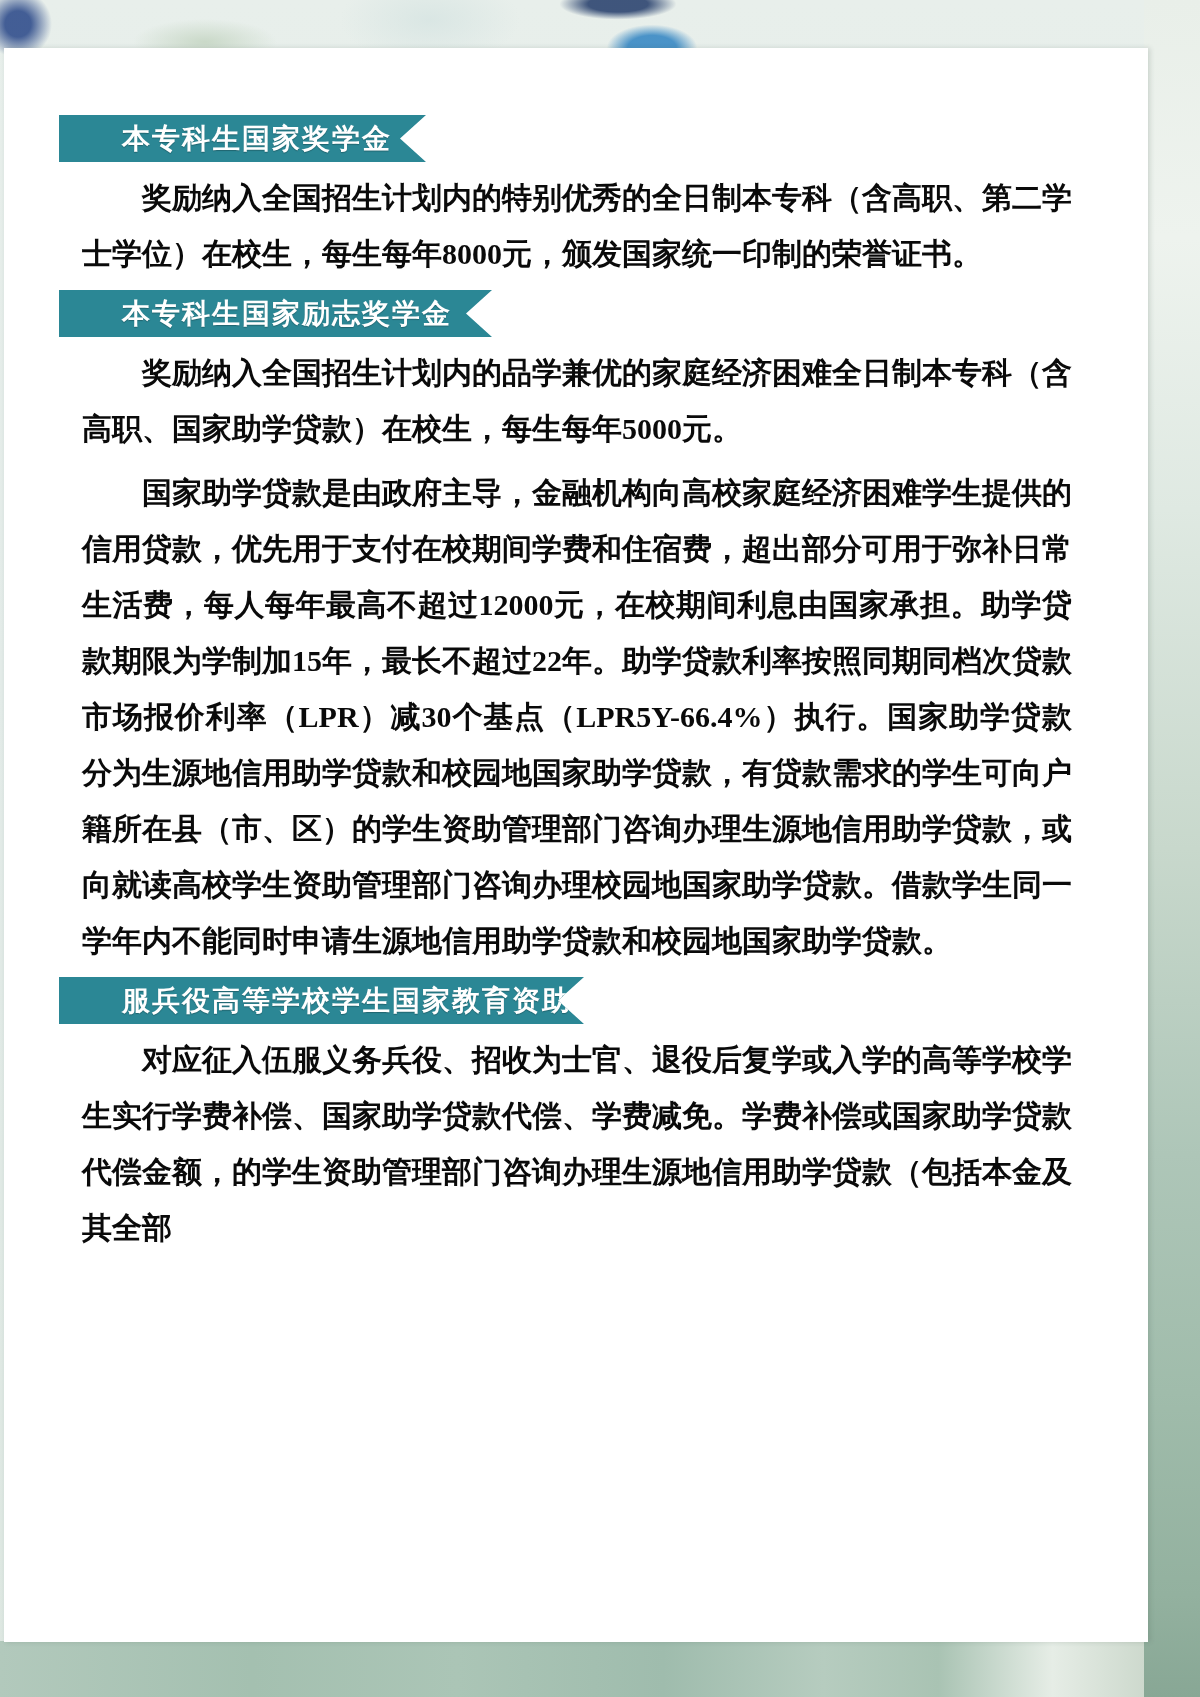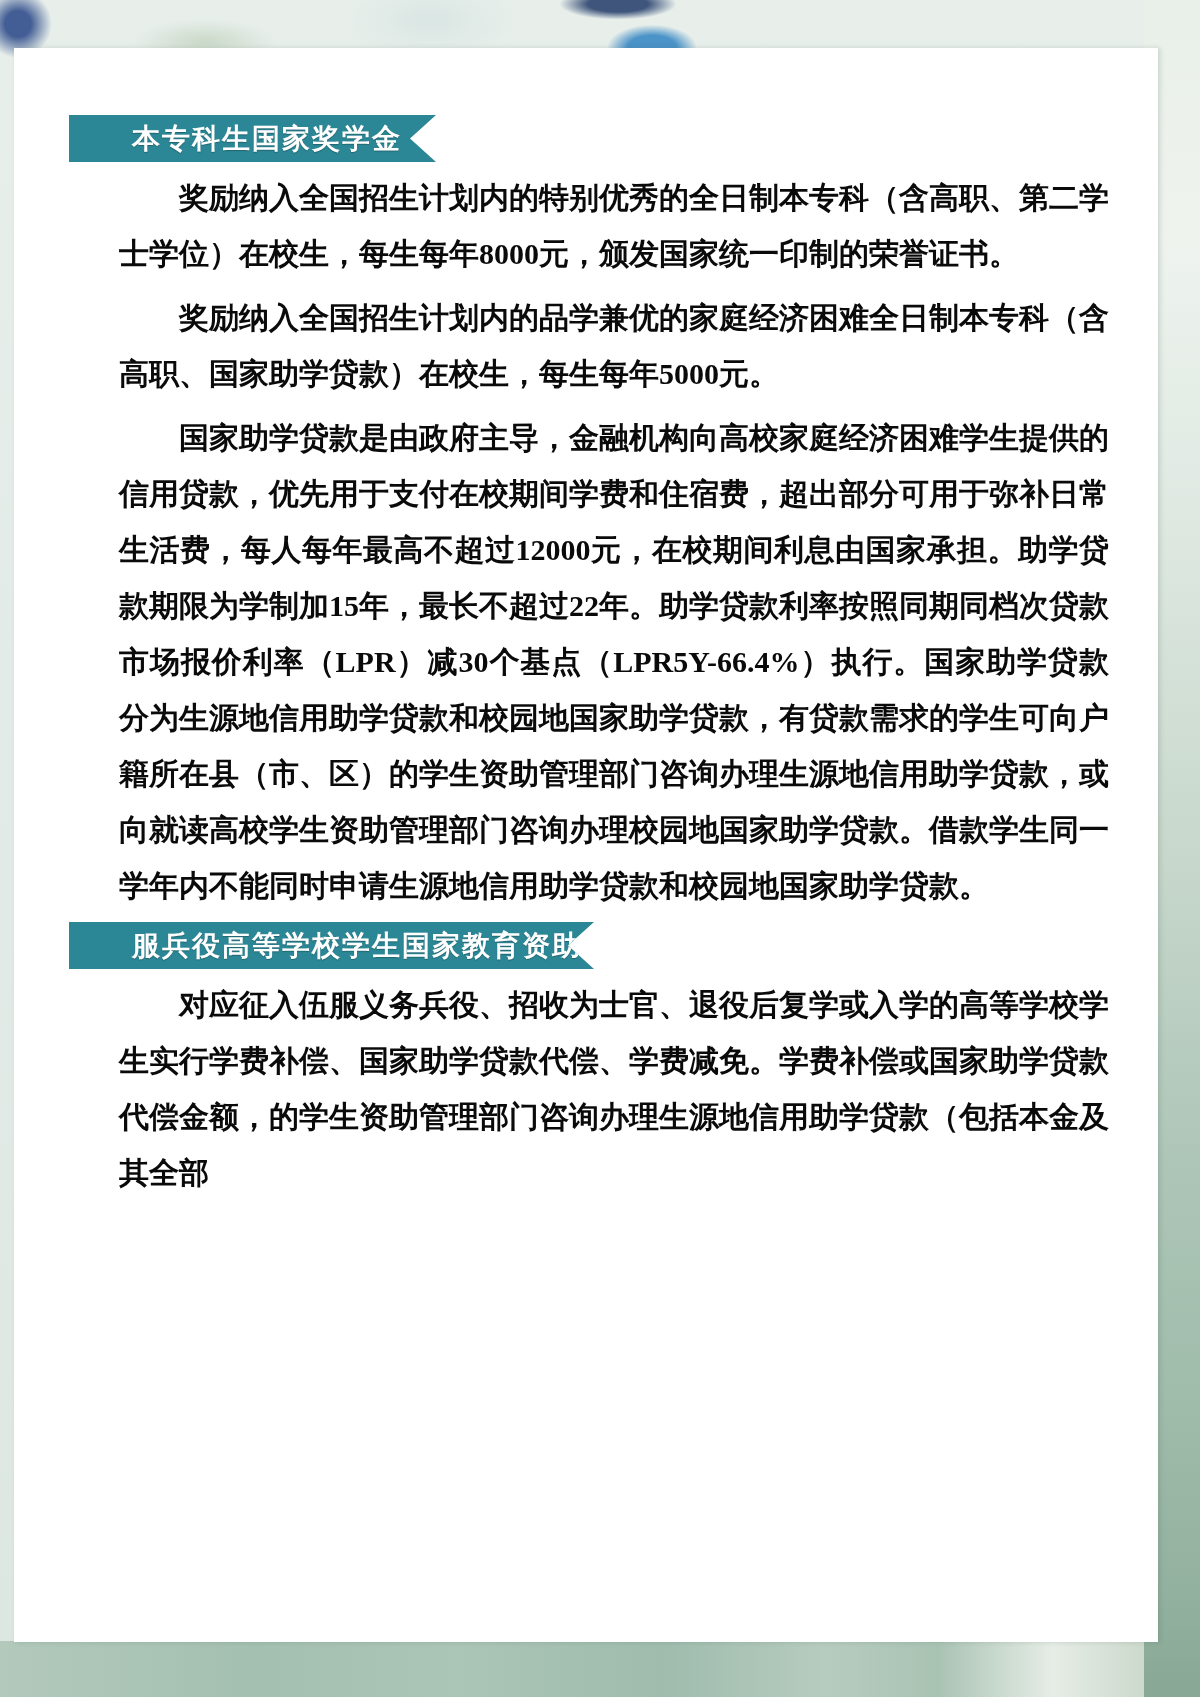--- a/index.html
+++ b/index.html
@@ -20,21 +20,21 @@
   .band-right{
     position:absolute;top:0;right:0;width:56px;height:100%;
     background:linear-gradient(180deg,#e9efe9 0%,#eef3ee 14%,#dfe9e2 30%,#c8d8cc 50%,#aec6b8 68%,#a0bcab 82%,#93b19f 94%,#88a795 100%);
   }
   .band-bottom{
     position:absolute;left:0;bottom:0;height:56px;width:1144px;
     background:linear-gradient(90deg,#b2c9bc 0%,#a4c0b0 22%,#abc5b6 40%,#9fbcad 58%,#b6ccbf 72%,#a9c3b3 82%,#e6ede6 92%,#cdd9cd 100%);
   }
 
   .sheet{
-    position:absolute;left:14px;top:48px;width:1144px;height:1594px;
+    position:absolute;left:4px;top:48px;width:1144px;height:1594px;
     background:#ffffff;
     box-shadow:2px 0 5px rgba(60,80,70,.18);
     box-sizing:border-box;
     padding:67px 49px 0 55px;
   }
 
   .block{margin:0;}
   .banner{
     background:#2b8795;
     height:47px;line-height:47px;
@@ -47,21 +47,21 @@
     text-shadow:0 1px 1px rgba(0,0,0,.25);
     white-space:nowrap;
   }
   .b1{width:367px;}
   .b2{width:433px;}
   .b3{width:378px;}
   .b4{width:282px;}
   .b5{width:525px;}
 
   .body-text{
-    margin:0 0 8px 50px;width:990px;
+    margin:0 0 8px 23px;width:990px;
     font-size:30px;font-weight:700;color:#0a0a0a;
     line-height:56px;text-indent:2em;
     text-align:justify;
   }
 </style>
 </head>
 <body>
 
 <div class="canvas">
   <div class="band-right"></div>
@@ -70,20 +70,23 @@
   <div class="sheet">
 
     <section class="block">
       <div class="banner b1">
         <span class="banner-text">本专科生国家奖学金</span>
       </div>
       <p class="body-text">奖励纳入全国招生计划内的特别优秀的全日制本专科（含高职、第二学士学位）在校生，每生每年8000元，颁发国家统一印制的荣誉证书。</p>
     </section>
 
     <section class="block">
+      <div class="banner b2">
+        <span class="banner-text">本专科生国家励志奖学金</span>
+      </div>
       <p class="body-text">奖励纳入全国招生计划内的品学兼优的家庭经济困难全日制本专科（含高职、国家助学贷款）在校生，每生每年5000元。</p>
     </section>
 
 
     <section class="block">
       <p class="body-text">国家助学贷款是由政府主导，金融机构向高校家庭经济困难学生提供的信用贷款，优先用于支付在校期间学费和住宿费，超出部分可用于弥补日常生活费，每人每年最高不超过12000元，在校期间利息由国家承担。助学贷款期限为学制加15年，最长不超过22年。助学贷款利率按照同期同档次贷款市场报价利率（LPR）减30个基点（LPR5Y-66.4%）执行。国家助学贷款分为生源地信用助学贷款和校园地国家助学贷款，有贷款需求的学生可向户籍所在县（市、区）的学生资助管理部门咨询办理生源地信用助学贷款，或向就读高校学生资助管理部门咨询办理校园地国家助学贷款。借款学生同一学年内不能同时申请生源地信用助学贷款和校园地国家助学贷款。</p>
     </section>
 
     <section class="block">
       <div class="banner b5">

